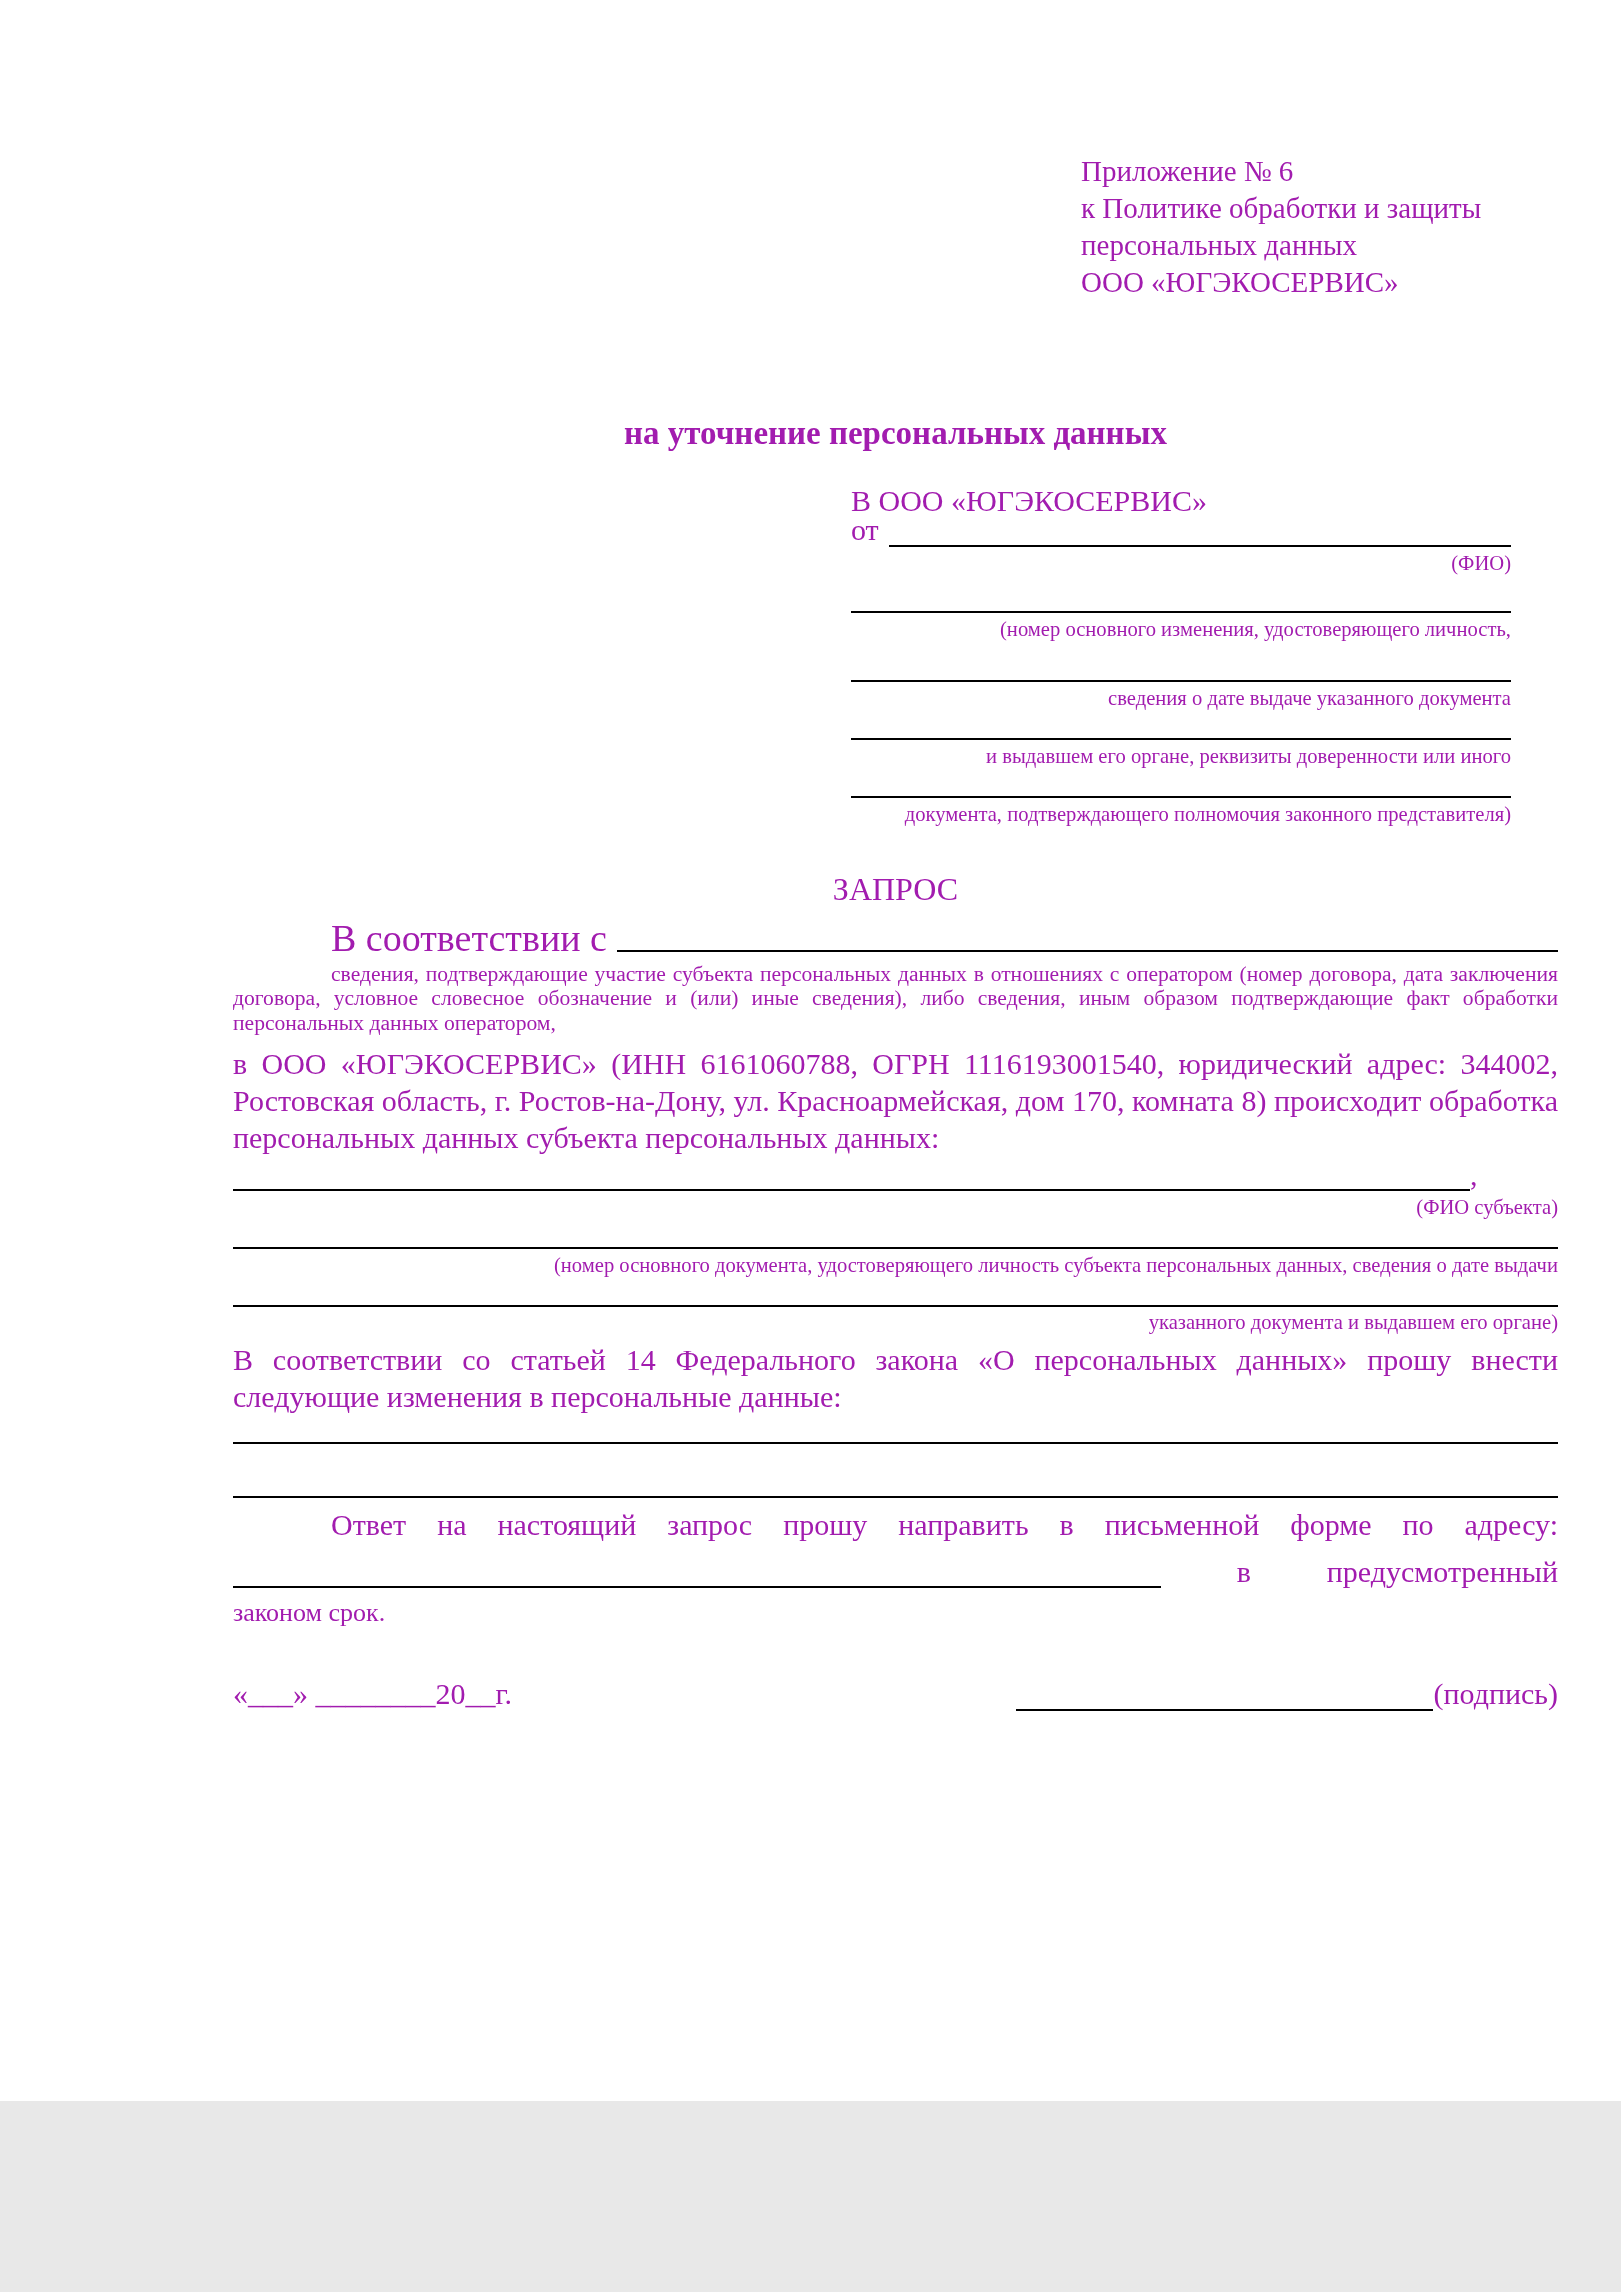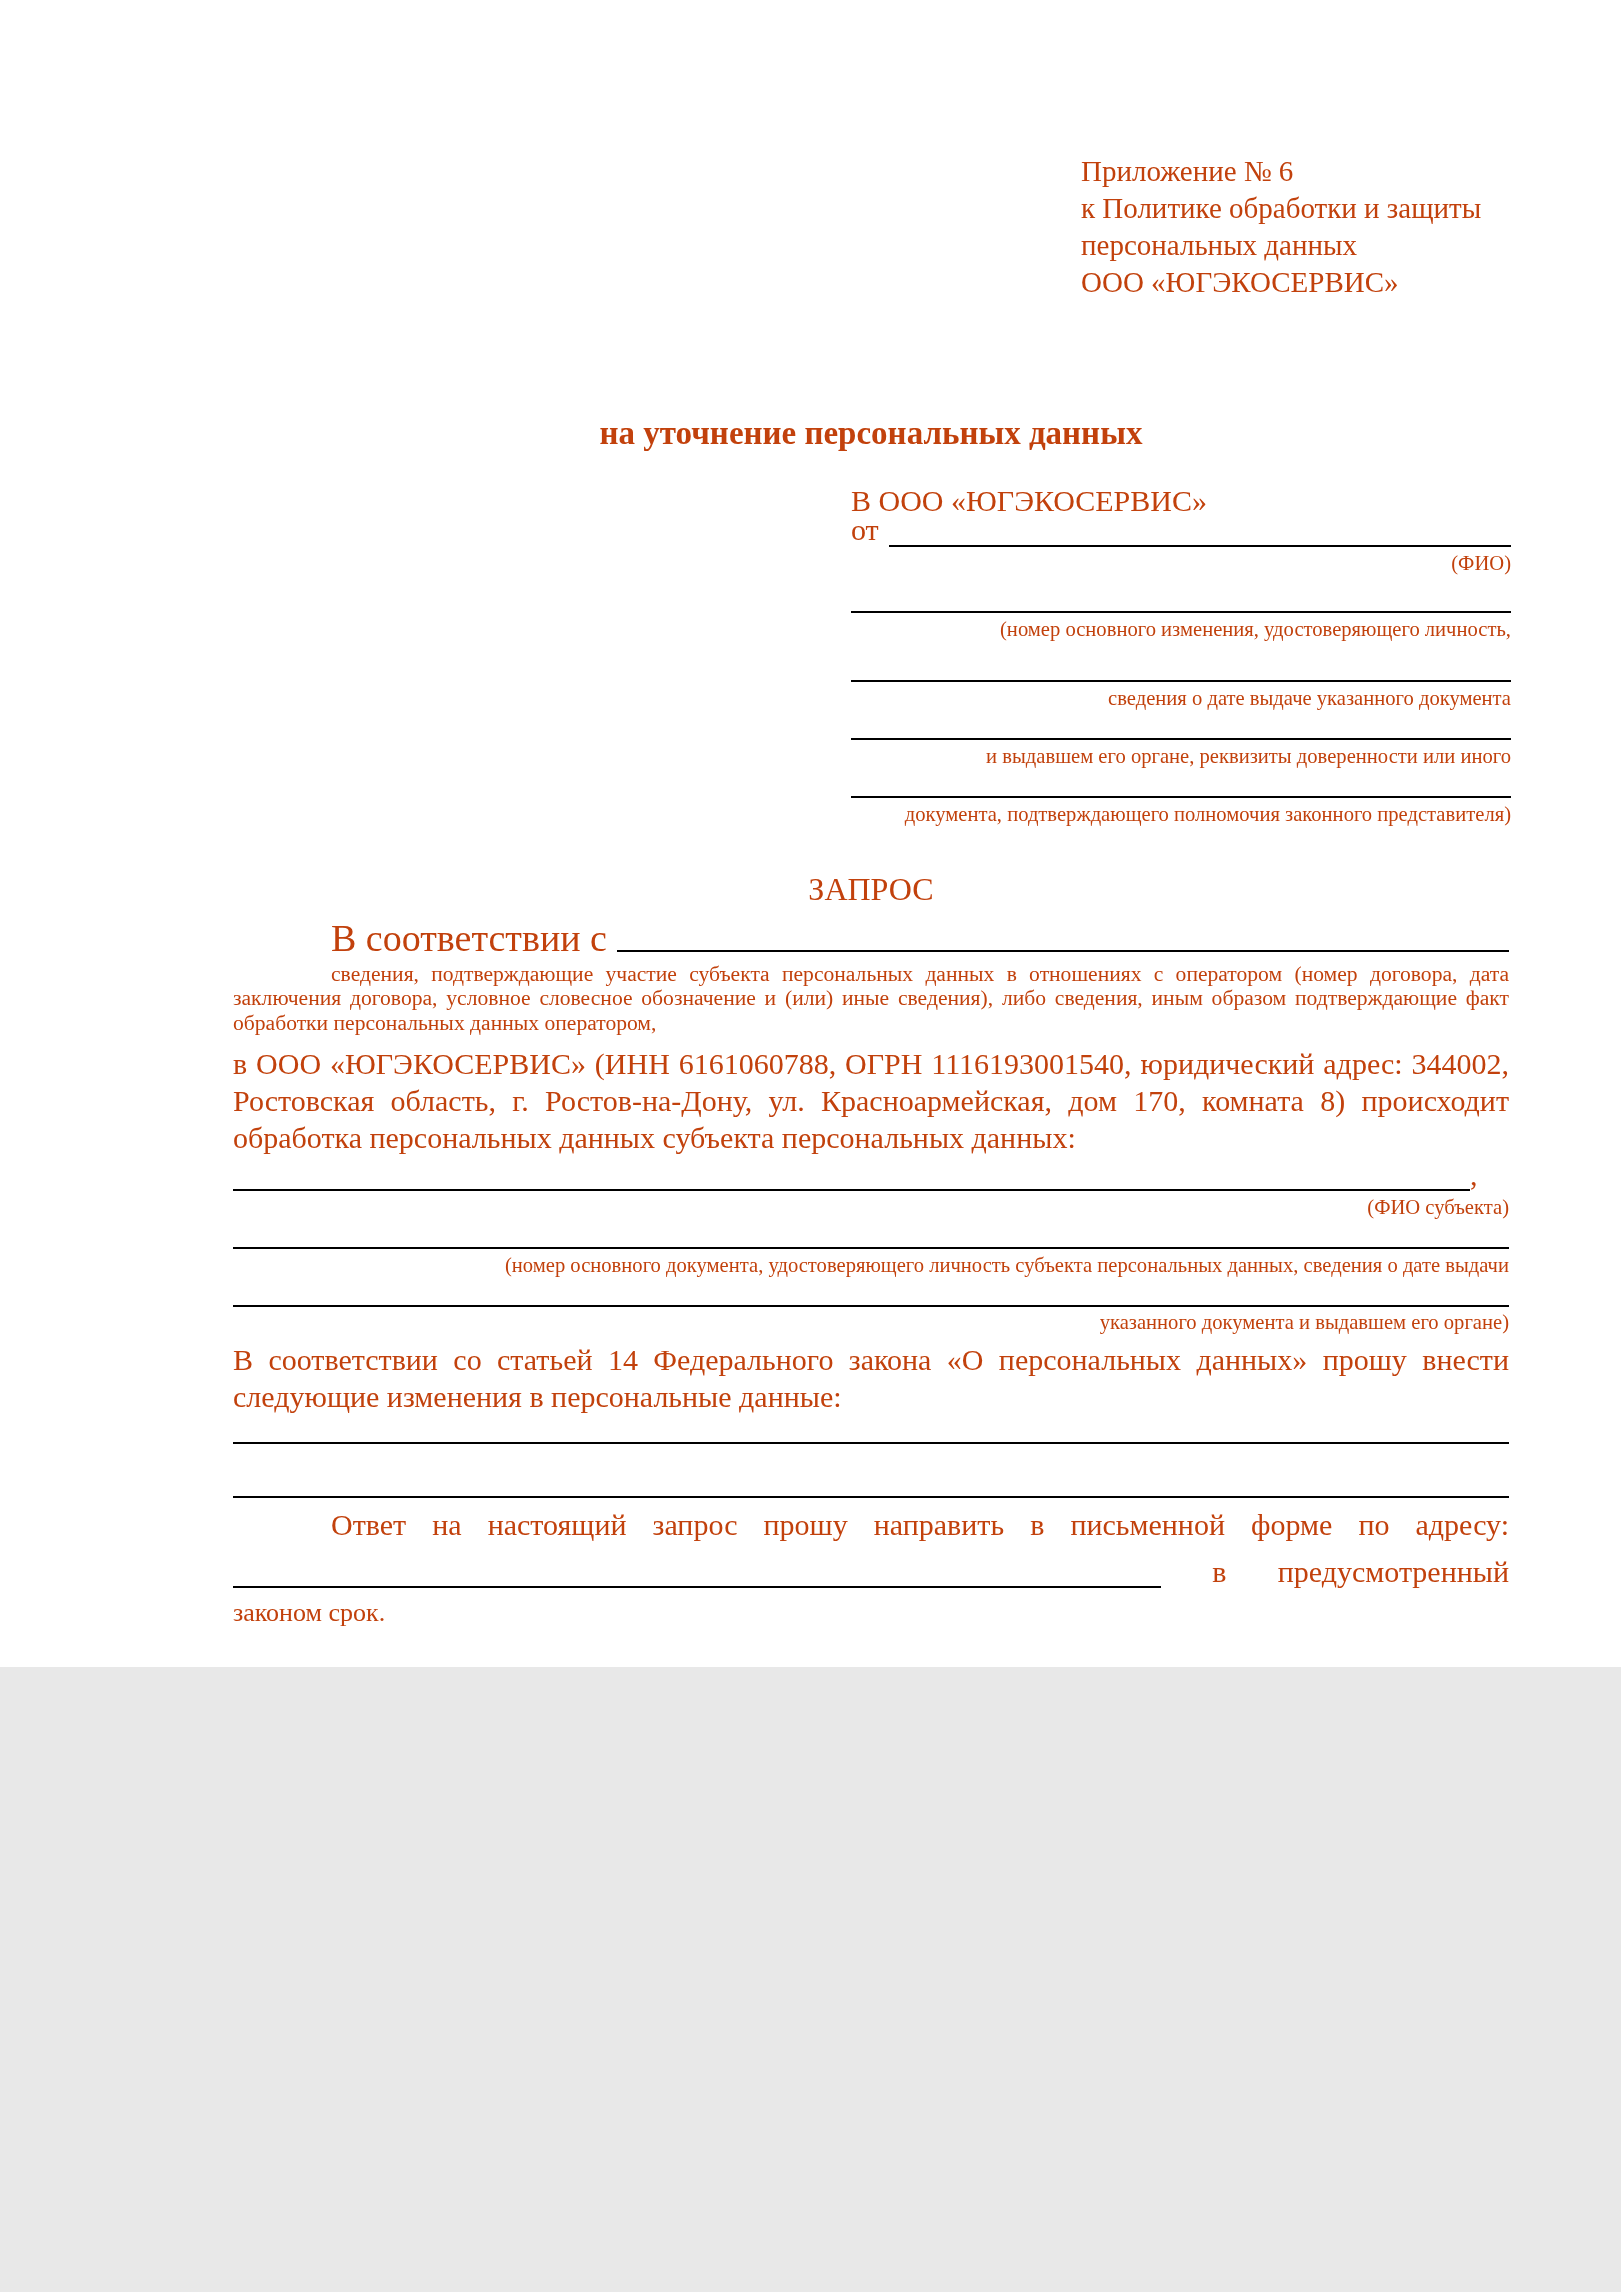--- a/index.html
+++ b/index.html
@@ -1,25 +1,25 @@
 <!DOCTYPE html>
 <html><head>
 <meta charset="utf-8">
 <style>
   html,body { margin:0; padding:0; background:#e8e8e8; }
   .page {
     position: relative;
     width: 1621px;
-    height: 1667px;
+    height: 2101px;
     margin: 0 auto;
     background: #ffffff;
-    color: #c2410c;
+    color: #a21caf;
     font-family: "Liberation Serif", "DejaVu Serif", serif;
     box-sizing: border-box;
-    padding: 0 112px 0 233px;
+    padding: 0 63px 0 233px;
     overflow: hidden;
   }
   
   .appendix { padding-top: 153px; margin-left: 848px; font-size: 29px; line-height: 37px; }
   
   .title { margin-top: 110px; text-align: center; font-weight: bold; font-size: 33px; line-height: 45px; }
   
   .addr { width: 660px; margin-left: 618px; margin-top: 27.4px; font-size: 30px; }
   .addr-to { line-height: 35px; }
   .from-row { display: flex; align-items: stretch; margin-top: 0; height: 29px; }
@@ -122,15 +122,22 @@
   <div class="wline blank2"></div>
 
   <div class="body-par reply-lead">Ответ на настоящий запрос прошу направить в письменной форме по адресу:</div>
   <div class="reply-row">
     <span class="reply-fill"></span>
     <span>в</span>
     <span>предусмотренный</span>
   </div>
   <div class="reply-tail">законом срок.</div>
 
+  <div class="foot-row">
+    <span>«___» ________20__г.</span>
+    <span class="sig-group">
+      <span class="sig-line"></span>
+      <span>(подпись)</span>
+    </span>
+  </div>
 
 </div>
 
 
 </body></html>

